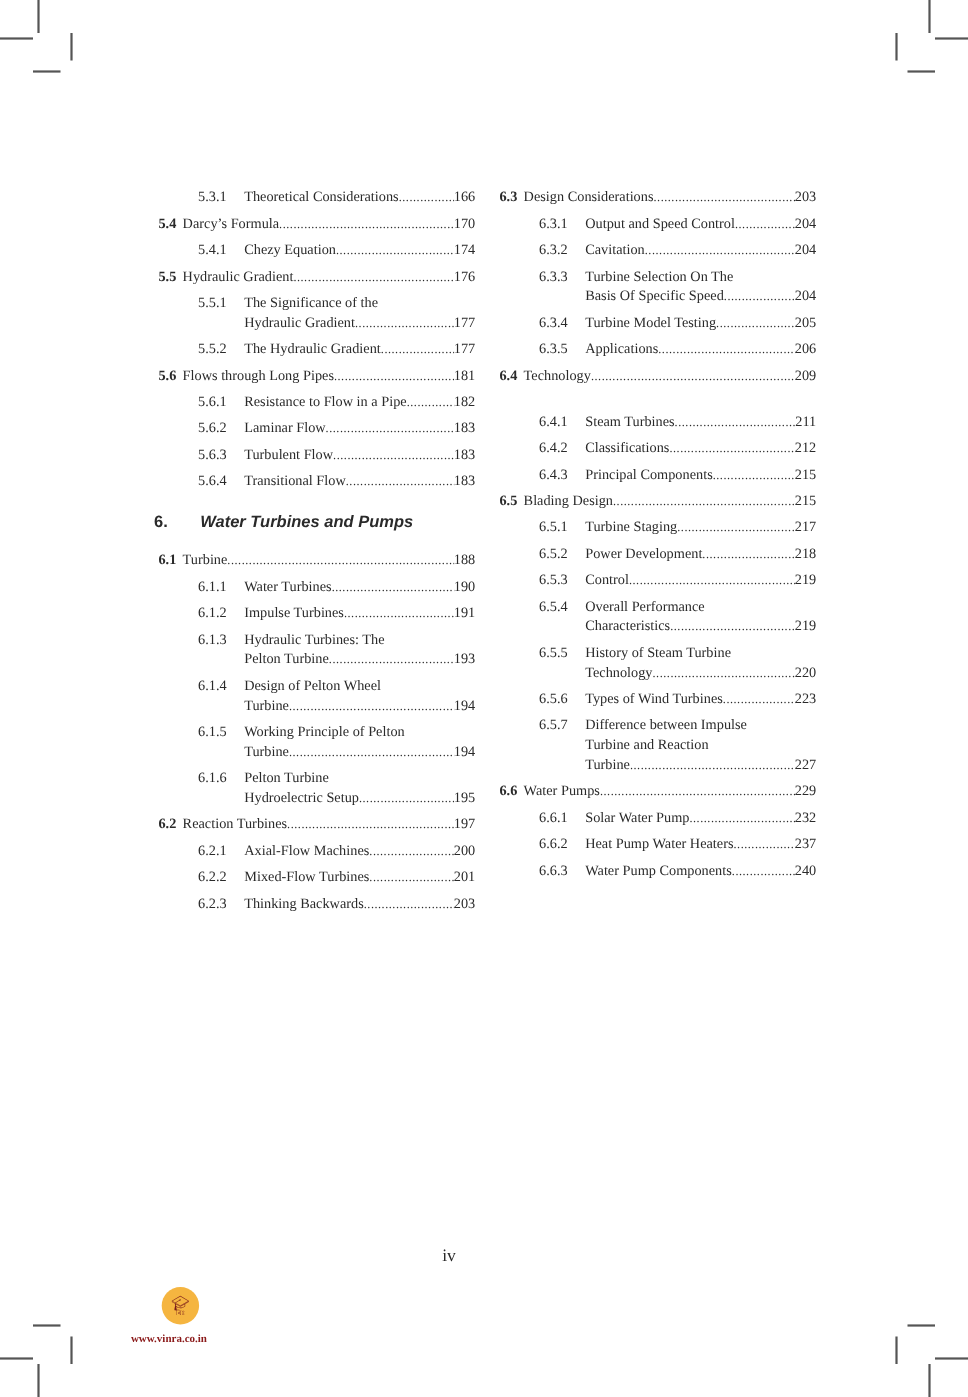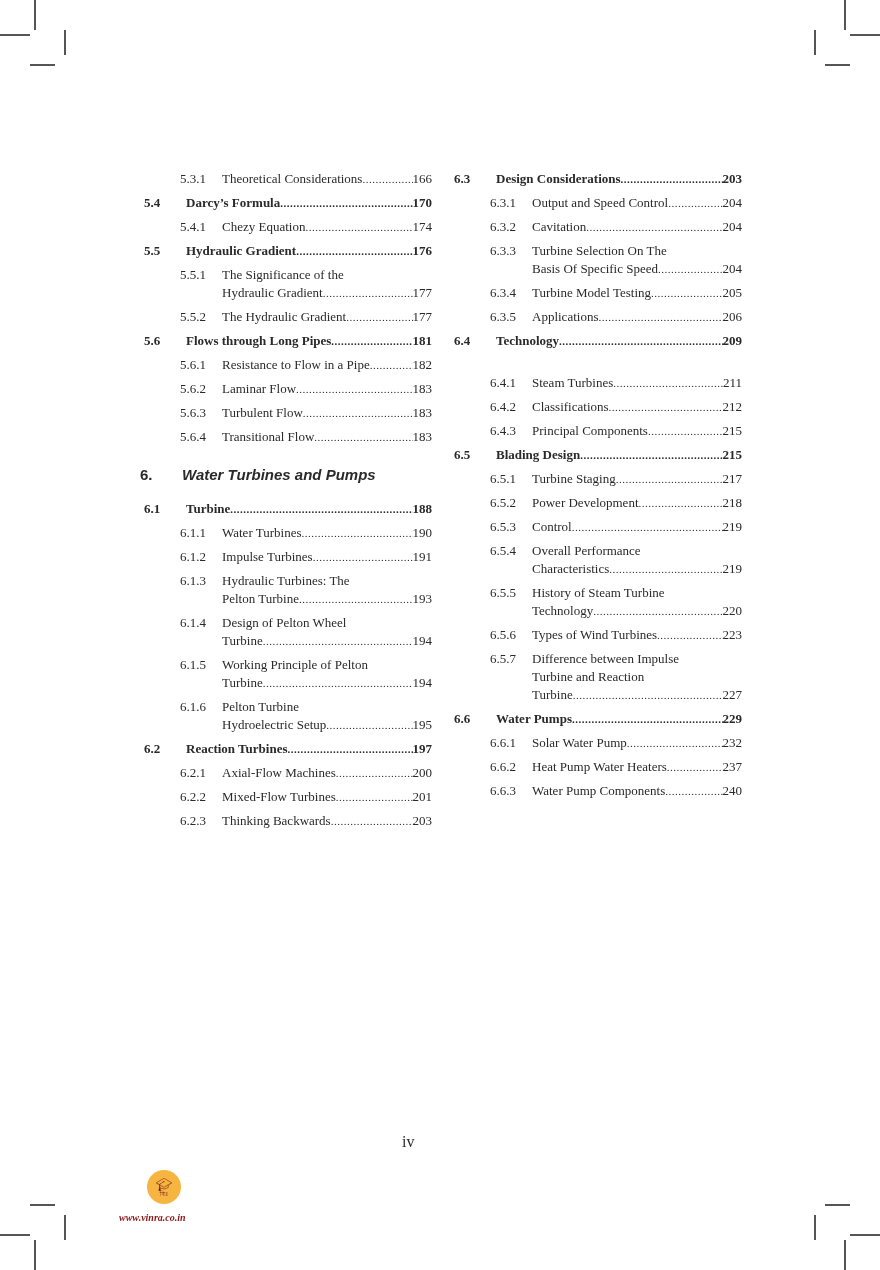--- a/index.html
+++ b/index.html
@@ -3,35 +3,35 @@
 <meta charset="utf-8">
 <style>
   html, body { margin:0; padding:0; background:#fff; }
   body { width:880px; height:1270px; position:relative; overflow:hidden;
          font-family:"Liberation Serif","DejaVu Serif",serif; color:#2a2a2a; }
   .crop { position:absolute; background:#555; }
   .col { position:absolute; top:0; width:292px; }
   .row { position:absolute; left:0; right:0; font-size:13px; line-height:18px; }
   .num { position:absolute; }
   .row.main .num { left:4px; font-weight:bold; }
-  .row.main .title-wrap { left:46px; font-weight:bold; }
+  .row.main .title-wrap { left:26px; font-weight:normal; }
   .row.sub .num { left:40px; }
   .row.sub .title-wrap { left:82px; }
   .title-wrap { position:absolute; right:0; }
   .line { display:flex; align-items:baseline; white-space:nowrap; }
   .line .t { flex:0 0 auto; }
   .line .dots { flex:1 1 auto; overflow:hidden; letter-spacing:0.5px; font-size:11px; }
   .line .dots::before { content:"................................................................................................................................................"; }
   .line .p { flex:0 0 auto; }
   .chapter { position:absolute; font-family:"Liberation Sans","DejaVu Sans",sans-serif; font-weight:bold; font-size:15px; }
   .pageno { position:absolute; left:402px; top:1133px; font-size:16px; }
   .logo { position:absolute; left:147px; top:1170px; width:34px; height:34px; border-radius:50%; background:#f5b540; display:flex; align-items:center; justify-content:center; flex-direction:column; }
   .logo .cap { color:#7a1a1a; font-size:13px; line-height:13px; }
   .logo .lt { color:#7a1a1a; font-size:6px; line-height:6px; font-family:"Liberation Sans",sans-serif; }
-  .url { position:absolute; left:119px; top:1212px; font-size:10px; font-weight:bold; font-style:italic; color:#8b1a1a; font-family:"Liberation Serif",serif; }
+  .url { position:absolute; left:119px; top:1212px; font-size:10px; font-weight:bold; color:#8b1a1a; font-family:"Liberation Serif",serif; }
 </style>
 </head>
 <body>
 
 <div class="crop" style="left:34px;top:0;width:2px;height:30px"></div>
 <div class="crop" style="left:0;top:34px;width:30px;height:2px"></div>
 <div class="crop" style="left:64px;top:30px;width:2px;height:25px"></div>
 <div class="crop" style="left:30px;top:64px;width:25px;height:2px"></div>
 
 <div class="crop" style="left:844px;top:0;width:2px;height:30px"></div>

